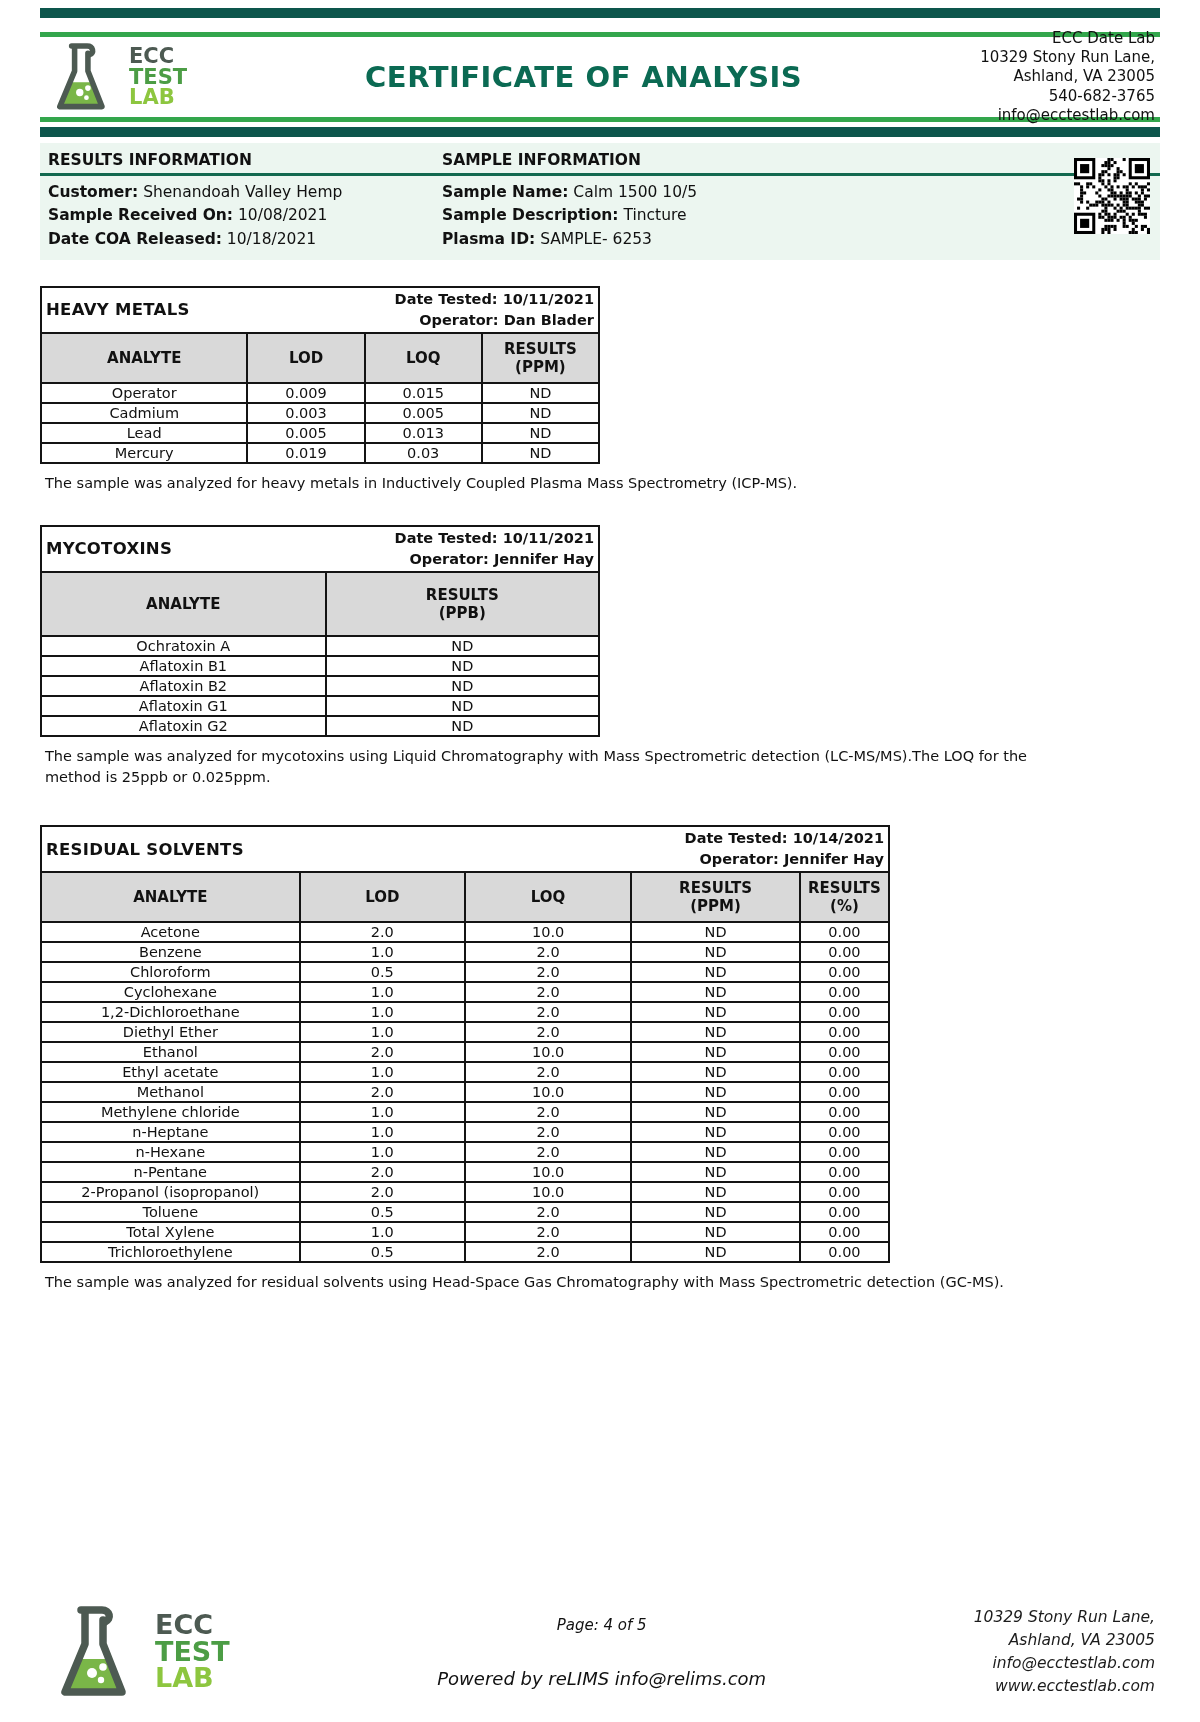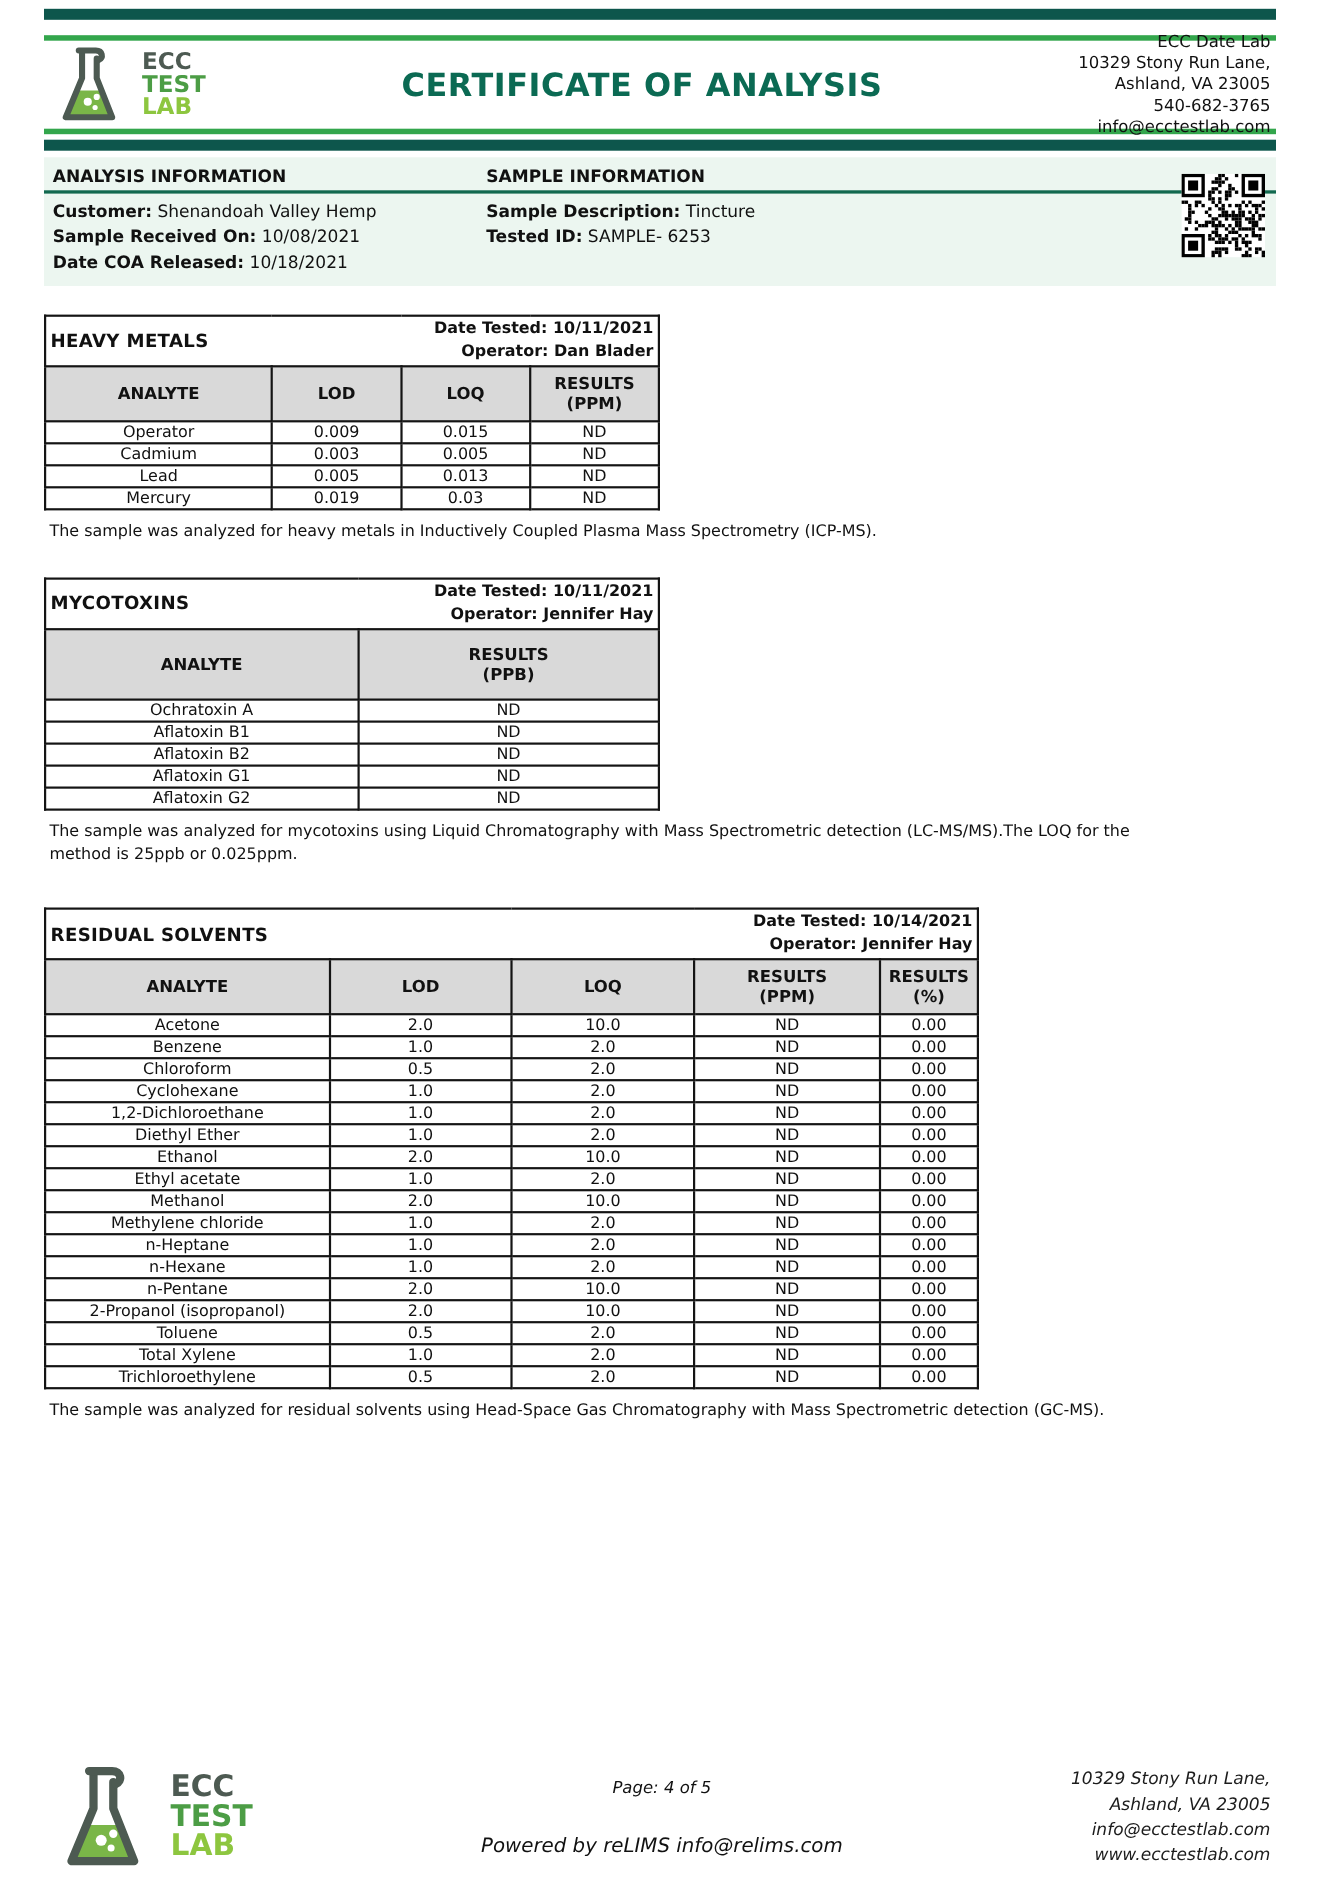--- a/index.html
+++ b/index.html
@@ -93,32 +93,33 @@
         <div>540-682-3765</div>
         <div>info@ecctestlab.com</div>
       </div>
   </div>
 
   <div class="rule green"></div>
   <div class="rule dark gap5"></div>
 
   <div class="info-band">
     <div class="info-titles">
-      <div class="info-title info-w1">ANALYSIS INFORMATION</div>
+      <div class="info-title info-w1">RESULTS INFORMATION</div>
       <div class="info-title info-w2">SAMPLE INFORMATION</div>
     </div>
     <div class="info-cols">
       <div class="info-w1">
           <div class="field"><b>Customer:</b><span> Shenandoah Valley Hemp</span></div>
           <div class="field"><b>Sample Received On:</b><span> 10/08/2021</span></div>
           <div class="field"><b>Date COA Released:</b><span> 10/18/2021</span></div>
         </div>
       <div class="info-w2">
+          <div class="field"><b>Sample Name:</b><span> Calm 1500 10/5</span></div>
           <div class="field"><b>Sample Description:</b><span> Tincture</span></div>
-          <div class="field"><b>Tested ID:</b><span> SAMPLE- 6253</span></div>
+          <div class="field"><b>Plasma ID:</b><span> SAMPLE- 6253</span></div>
         </div>
     </div>
     <svg id="qr" class="qr" width="76" height="76" viewBox="0 0 75 75">
         <rect x="0" y="0" width="75" height="75" fill="#fff"></rect>
         <rect x="33" y="0" width="3" height="3" fill="#000"></rect>
         <rect x="36" y="0" width="3" height="3" fill="#000"></rect>
         <rect x="48" y="0" width="3" height="3" fill="#000"></rect>
         <rect x="30" y="3" width="3" height="3" fill="#000"></rect>
         <rect x="33" y="3" width="3" height="3" fill="#000"></rect>
         <rect x="39" y="3" width="3" height="3" fill="#000"></rect>

